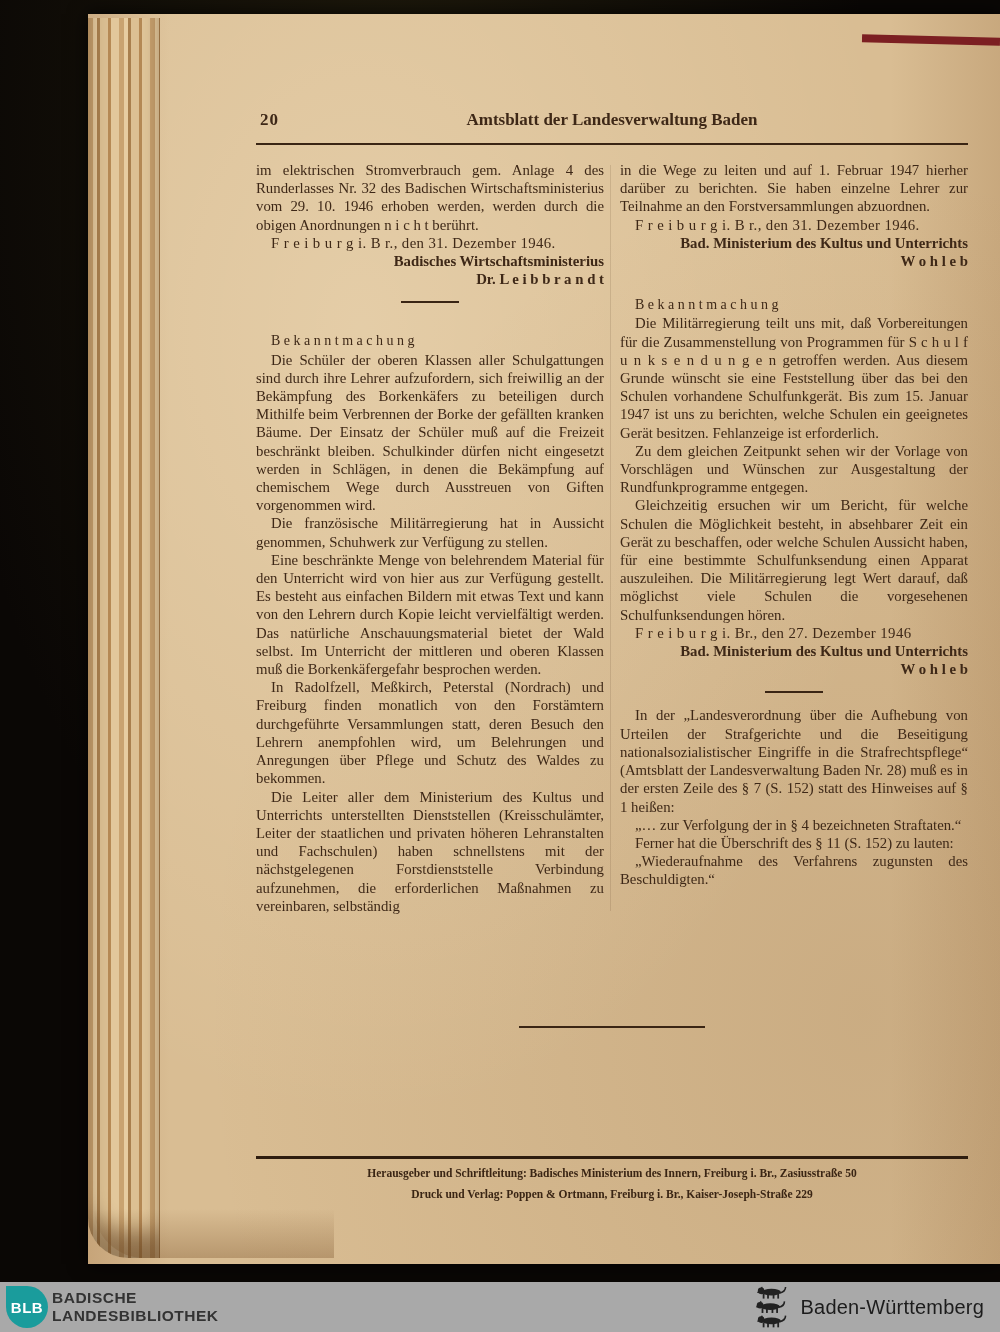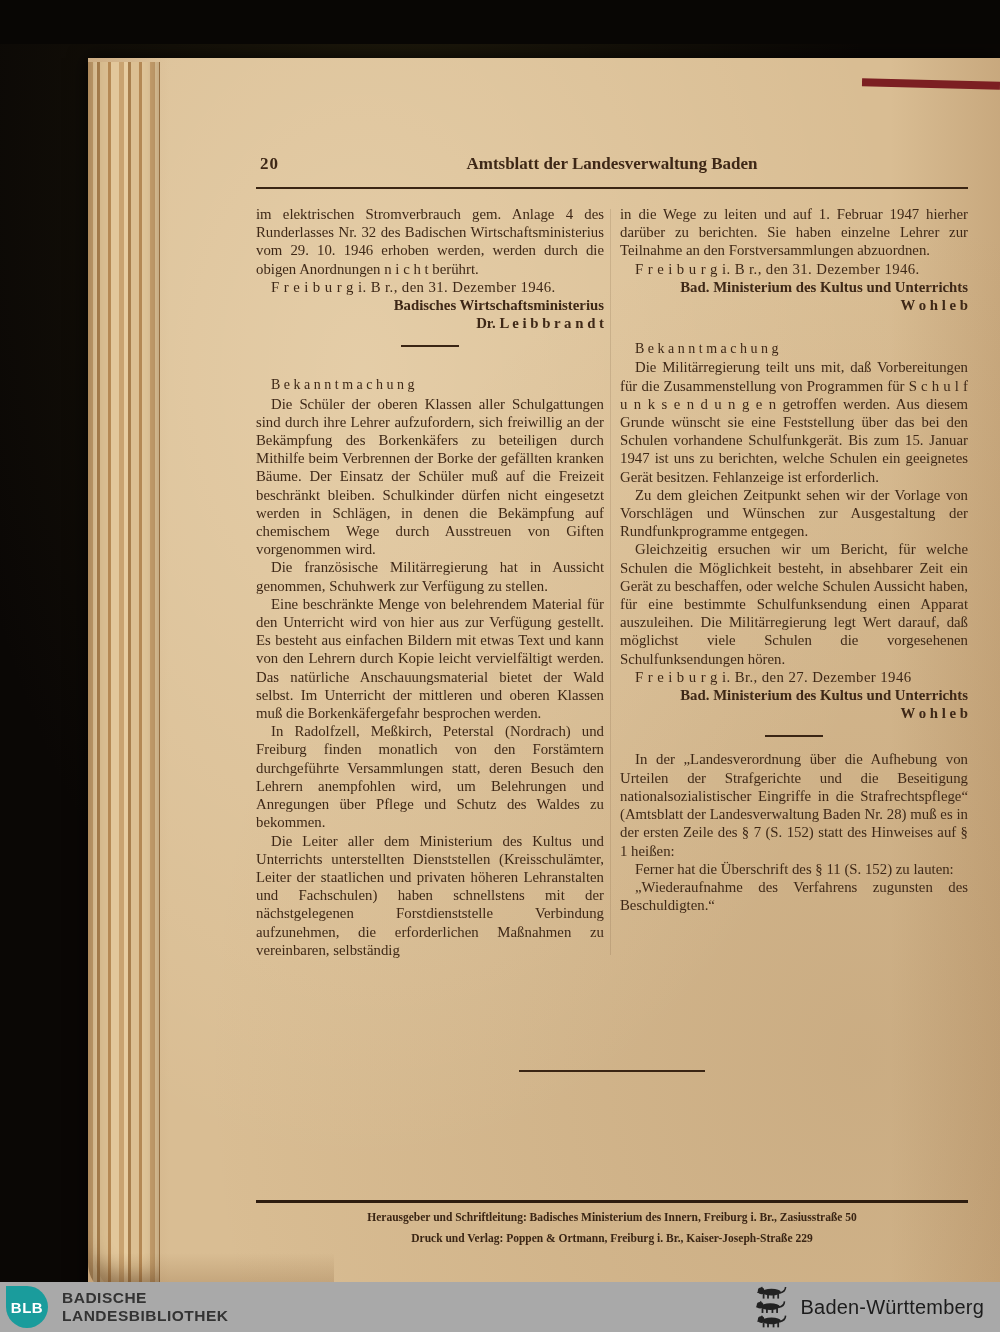--- a/index.html
+++ b/index.html
@@ -4,21 +4,21 @@
 <style>
   html,body{margin:0;padding:0;}
   body{width:1000px;height:1332px;background:#080604;overflow:hidden;
        font-family:"Liberation Serif","DejaVu Serif",serif;}
   .stage{position:relative;width:1000px;height:1332px;background:#080604;}
 
   
   .photo{position:absolute;left:0;top:0;width:1000px;height:1282px;overflow:hidden;
          background:
            radial-gradient(ellipse at 40% 10%, rgba(90,80,30,.25), transparent 55%),
-           #0a0705; margin-top: 44px;}
+           #0a0705;}
   .page{position:absolute;left:88px;top:14px;width:912px;height:1250px;
         background:
           radial-gradient(ellipse at 30% 25%, rgba(255,242,214,.30), transparent 60%),
           radial-gradient(ellipse at 85% 80%, rgba(125,85,45,.16), transparent 60%),
           linear-gradient(90deg, rgba(150,100,55,.28) 0%, rgba(0,0,0,0) 9%,
                           rgba(0,0,0,0) 88%, rgba(140,95,50,.22) 100%),
           #d9bd93;
         box-shadow:0 0 18px rgba(0,0,0,.8);}
   .stack-edges{position:absolute;left:0;top:4px;width:72px;height:1240px;
         background:repeating-linear-gradient(90deg,
@@ -55,21 +55,21 @@
                width:186px;height:2px;background:#3a2514;}
   .imprint{position:absolute;left:0;right:0;top:1046px;}
   .imprint-rule{height:3px;background:#2e1d0f;}
   .imprint-line{text-align:center;font-size:11.5px;font-weight:bold;
                 margin-top:7px;line-height:14px;color:#3a2514;}
 
   
   .bar{position:absolute;left:0;bottom:0;width:1000px;height:50px;background:#a9a9a9;
        display:flex;align-items:center;justify-content:space-between;
        font-family:"Liberation Sans","DejaVu Sans",sans-serif;}
-  .bar-left{display:flex;align-items:center;gap:14px;padding-left:6px;cursor:pointer;}
+  .bar-left{display:flex;align-items:center;gap:4px;padding-left:6px;cursor:pointer;}
   .blb-badge{width:42px;height:42px;background:#1a9c9c;border-radius:0 50% 50% 50%;
              display:flex;align-items:center;justify-content:center;
              color:#ffffff;font-weight:bold;font-size:15px;letter-spacing:.5px;}
   .blb-name{color:#333333;font-weight:bold;font-size:15.5px;line-height:18px;
             letter-spacing:.5px;}
   .bar-right{display:flex;align-items:center;gap:12px;padding-right:16px;cursor:pointer;}
   .lions{display:block;}
   .state-name{color:#1c1c1c;font-size:20px;letter-spacing:.2px;}
 </style>
 </head>
@@ -118,20 +118,21 @@
             <div class="gap-l"></div>
             <p class="h-announce">B e k a n n t m a c h u n g</p>
             <p>Die Militärregierung teilt uns mit, daß Vorbereitungen für die Zusammenstellung von Programmen für S c h u l f u n k s e n d u n g e n getroffen werden. Aus diesem Grunde wünscht sie eine Feststellung über das bei den Schulen vorhandene Schulfunkgerät. Bis zum 15. Januar 1947 ist uns zu berichten, welche Schulen ein geeignetes Gerät besitzen. Fehlanzeige ist erforderlich.</p>
             <p>Zu dem gleichen Zeitpunkt sehen wir der Vorlage von Vorschlägen und Wünschen zur Ausgestaltung der Rundfunkprogramme entgegen.</p>
             <p>Gleichzeitig ersuchen wir um Bericht, für welche Schulen die Möglichkeit besteht, in absehbarer Zeit ein Gerät zu beschaffen, oder welche Schulen Aussicht haben, für eine bestimmte Schulfunksendung einen Apparat auszuleihen. Die Militärregierung legt Wert darauf, daß möglichst viele Schulen die vorgesehenen Schulfunksendungen hören.</p>
             <p class="dateline">F r e i b u r g  i. Br.,  den 27. Dezember 1946</p>
             <p class="c-bold">Bad. Ministerium des Kultus und Unterrichts</p>
             <p class="c-bold">W o h l e b</p>
             <div class="dash-divider"></div>
             <p>In der „Landesverordnung über die Aufhebung von Urteilen der Strafgerichte und die Beseitigung nationalsozialistischer Eingriffe in die Strafrechtspflege“ (Amtsblatt der Landesverwaltung Baden Nr. 28) muß es in der ersten Zeile des § 7 (S. 152) statt des Hinweises auf § 1 heißen:</p>
+            <p>„… zur Verfolgung der in § 4 bezeichneten Straftaten.“</p>
             <p>Ferner hat die Überschrift des § 11 (S. 152) zu lauten:</p>
             <p>„Wiederaufnahme des Verfahrens zugunsten des Beschuldigten.“</p>
           </div>
         </div>
 
         <div class="mid-divider"></div>
 
         <div class="imprint">
           <div class="imprint-rule"></div>
           <div class="imprint-line">Herausgeber und Schriftleitung: Badisches Ministerium des Innern, Freiburg i. Br., Zasiusstraße 50</div>

